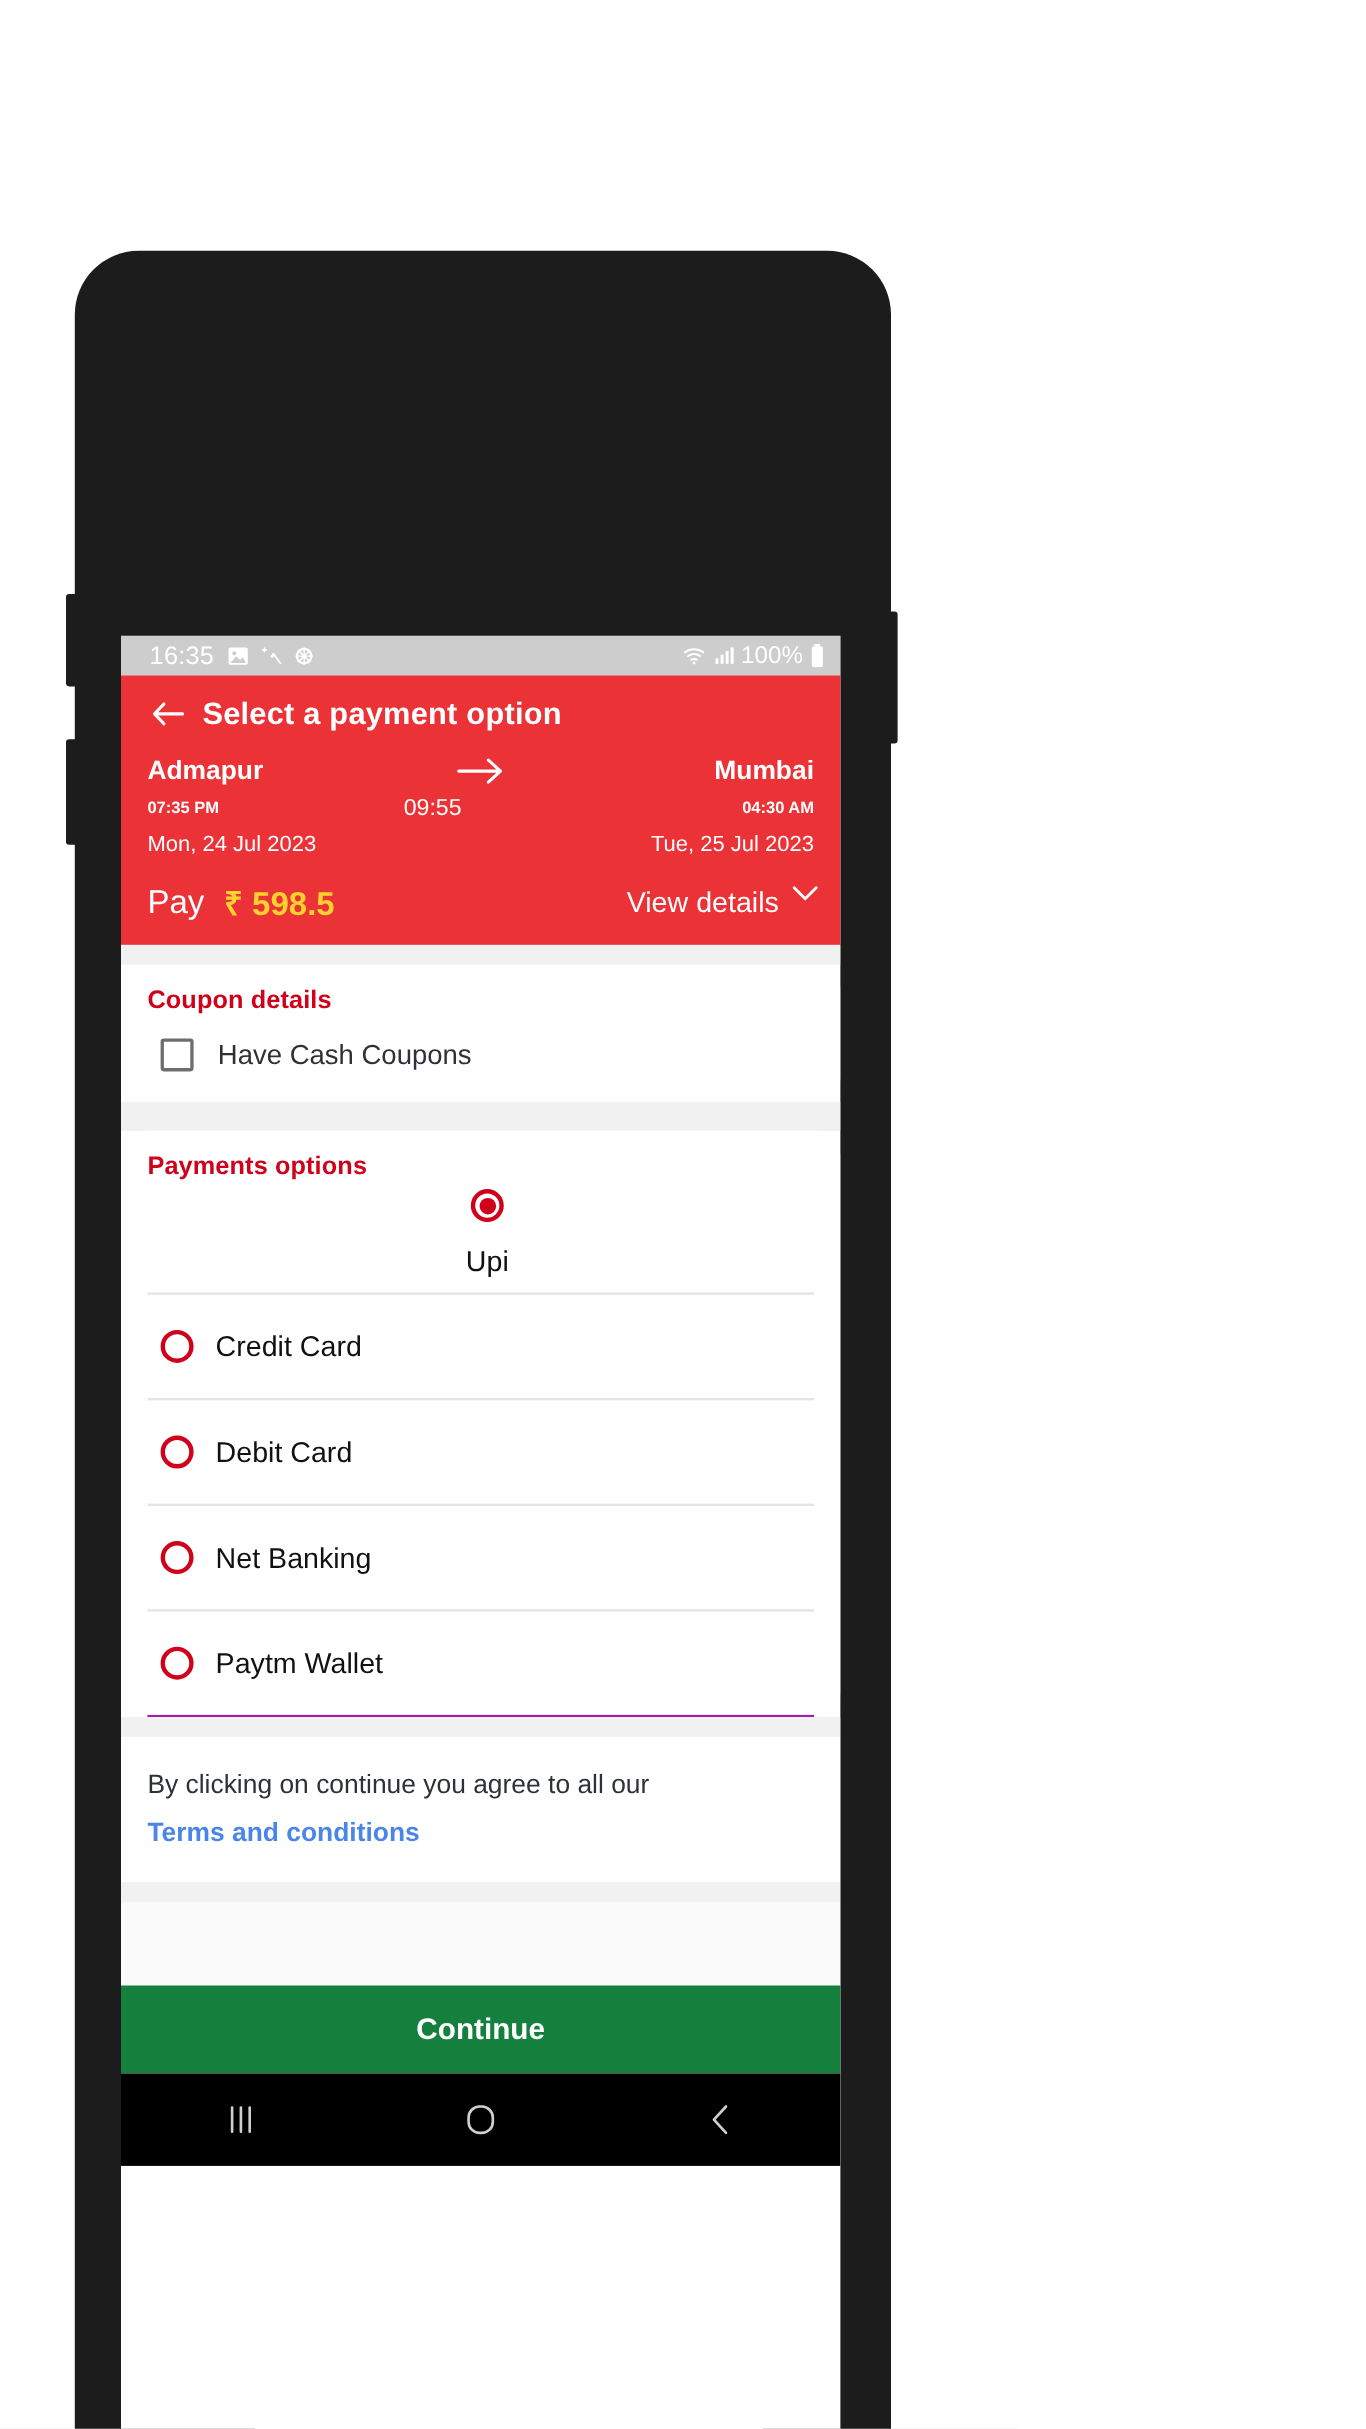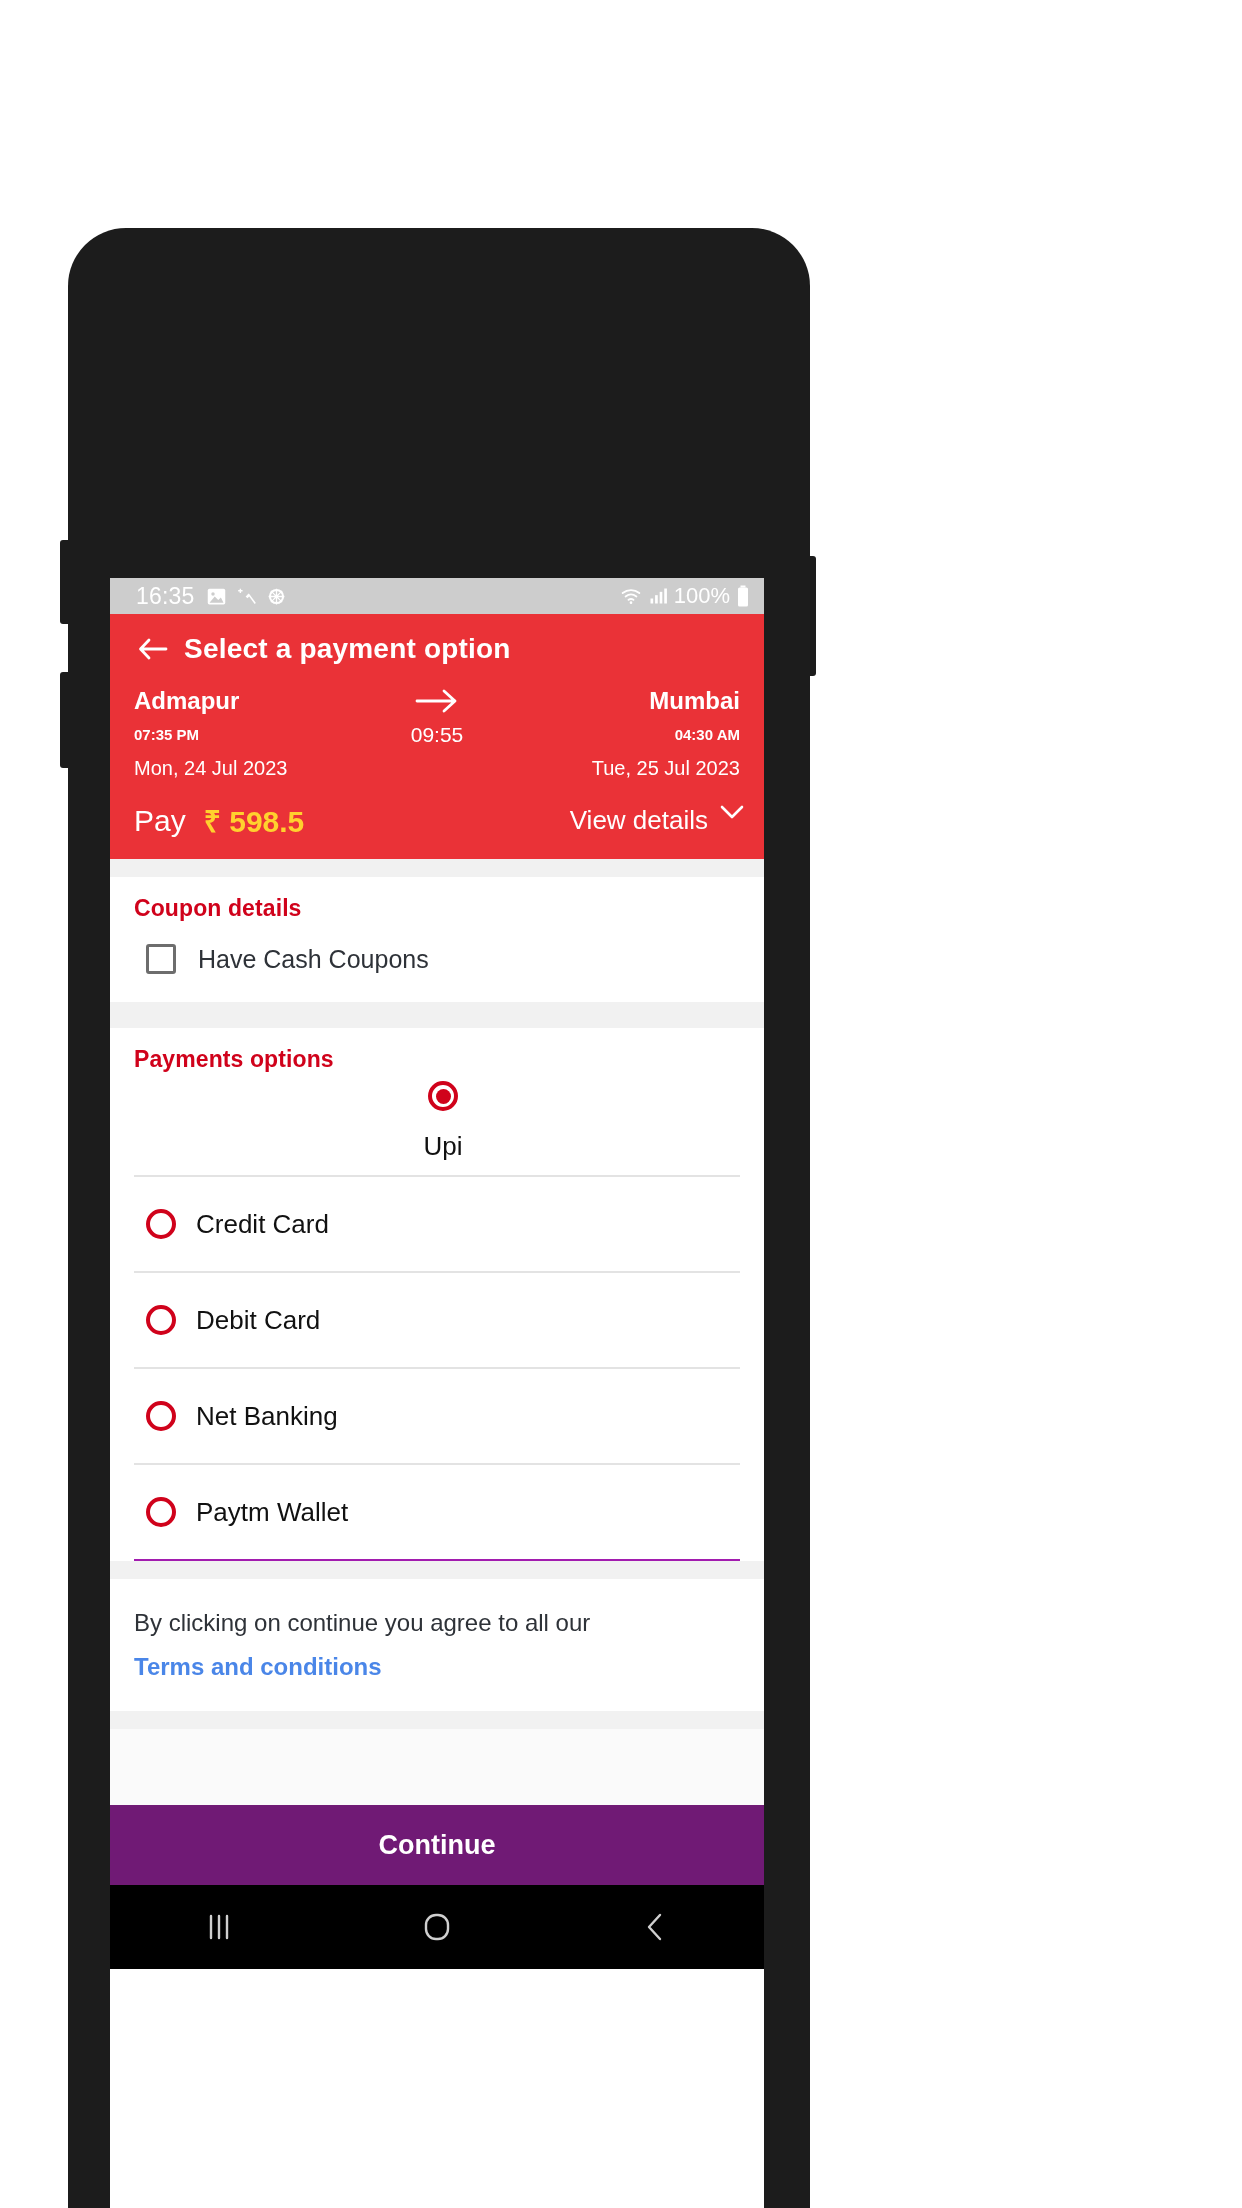--- a/index.html
+++ b/index.html
@@ -91,21 +91,21 @@
 
   .route {
     padding: 0 24px;
     color: #ffffff;
   }
   .route-row {
     display: flex; align-items: flex-start; justify-content: space-between;
   }
   .route-col { width: 200px; }
   .route-col.right { text-align: right; }
-  .route-col.mid { width: 140px; text-align: center; }
+  .route-col.mid { width: 140px; }
   .city { font-size: 24px; font-weight: bold; line-height: 34px; }
   .time { font-size: 15px; font-weight: bold; line-height: 34px; }
   .dur  { font-size: 21px; line-height: 34px; font-weight: normal; }
   .date { font-size: 20px; line-height: 32px; font-weight: normal; }
   .arrow-mid { height: 34px; display:flex; align-items:center; justify-content:center; }
 
   #payrow {
     display: flex; align-items: center;
     padding: 16px 20px 0 24px;
   }
@@ -163,21 +163,21 @@
 
   
   #terms { background:#fff; padding: 22px 24px 22px 24px; }
   #terms .t1 { font-size: 24px; color:#2e3238; line-height: 44px; }
   #terms .t2 { font-size: 24px; color:#4a86e8; font-weight:bold; line-height: 44px; }
 
   #filler { background:#fafafa; height: 76px; }
 
   
   #continue {
-    background:#701a75; height: 80px;
+    background:#15803d; height: 80px;
     display:flex; align-items:center; justify-content:center;
     color:#fff; font-size: 27px; font-weight: bold;
   }
 
   
   #navbar {
     background:#000; height: 84px;
     display:flex; align-items:center; justify-content:space-around;
   }
   #navbar .nav-ico { display:flex; align-items:center; justify-content:center; width: 120px; }

